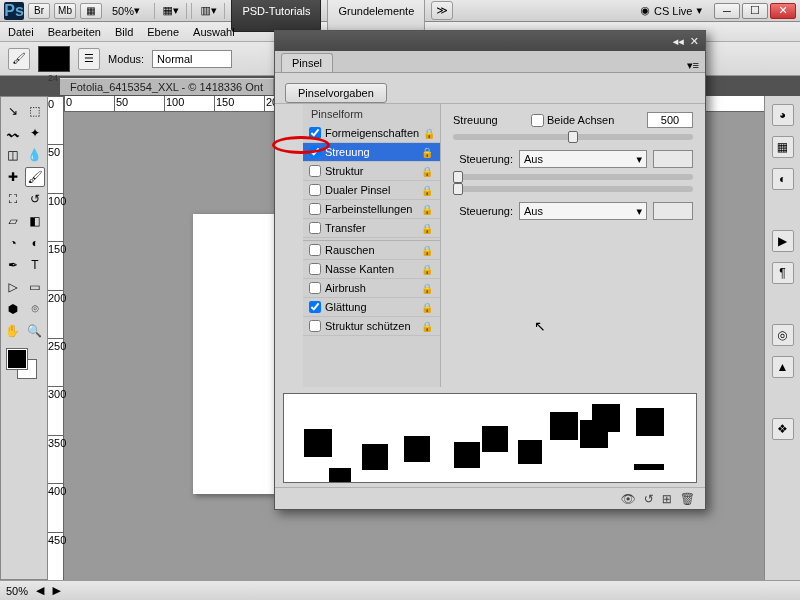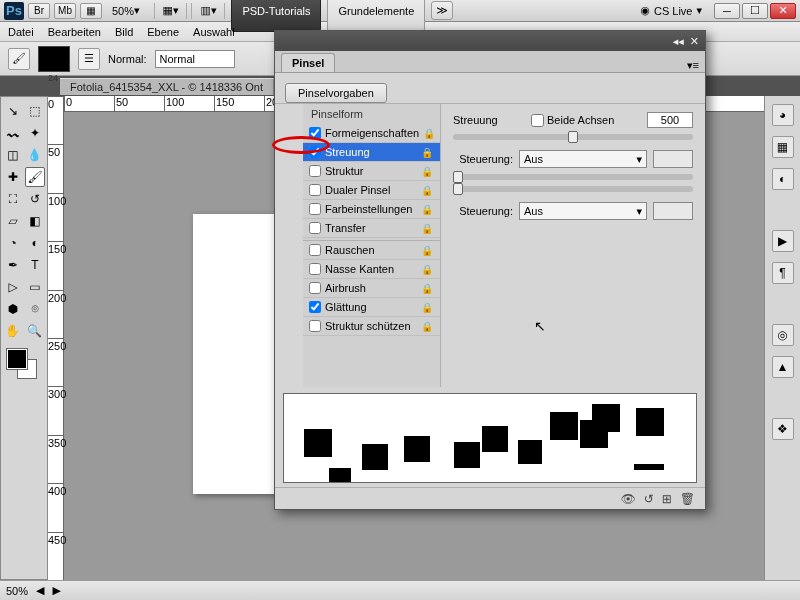--- a/index.html
+++ b/index.html
@@ -1,18 +1,18 @@
 <!DOCTYPE html>
 <html><head>
 <meta charset="utf-8">
 <style>
 * { margin:0; padding:0; box-sizing:border-box; font-family:Tahoma,Arial,sans-serif; font-size:11px; }
 body { background:#535353; overflow:hidden; width:800px; height:600px; position:relative; }
 .titlebar { height:22px; background:linear-gradient(#e8e8e8,#d0d0d0); display:flex; align-items:center; padding:0 4px; border-bottom:1px solid #888; }
-.titlebar .logo { width:20px; height:18px; background:#0a2340; color:#5fa8d3; display:flex; align-items:center; justify-content:center; font-weight:bold; font-size:13px; border-radius:2px; }
+.titlebar .logo { width:20px; height:18px; background:#0a2340; color:#5fa8d3; display:flex; align-items:center; justify-content:center; font-weight:bold; font-size:16px; border-radius:2px; }
 .titlebar .tb-btn { width:22px; height:16px; background:linear-gradient(#f5f5f5,#dcdcdc); border:1px solid #999; margin-left:4px; border-radius:2px; display:flex; align-items:center; justify-content:center; font-size:10px;}
 .titlebar .zoom { margin-left:6px; padding:0 10px 0 4px; height:16px; display:flex; align-items:center; }
 .titlebar .presets { margin-left:4px; height:16px; display:flex; align-items:center; padding:0 8px; border-left:1px solid #aaa; border-right:1px solid #aaa;}
 .titlebar .tabbtn { margin-left:6px; padding:14px 10px; background:linear-gradient(#f0f0f0,#d8d8d8); border:1px solid #999; border-radius:3px; }
 .titlebar .tabbtn.dark { background:linear-gradient(#555,#333); color:#fff; border-color:#222;}
 .titlebar .spacer { flex:1; }
 .titlebar .cslive { display:flex; align-items:center; gap:4px; padding:0 6px;}
 .winbtns { display:flex; gap:2px; margin-left:6px;}
 .winbtns div { width:26px; height:16px; border:1px solid #888; border-radius:2px; display:flex; align-items:center; justify-content:center; background:linear-gradient(#f5f5f5,#dcdcdc);}
 .winbtns .close { background:linear-gradient(#e77,#c33); color:#fff; border-color:#a22;}
@@ -37,21 +37,21 @@
 .ruler-v { position:absolute; top:0; left:0; bottom:0; width:16px; background:#fff; border-right:1px solid #666; font-size:8px; display:flex; flex-direction:column;}
 .ruler-v span { height:50px; border-top:1px solid #666; padding-top:1px; writing-mode:horizontal-tb;}
 .canvas { position:absolute; top:118px; left:145px; width:95px; height:280px; background:#fff; box-shadow:2px 2px 6px rgba(0,0,0,.4);}
 .rpanel { width:36px; background:#d6d6d6; border-left:1px solid #888; display:flex; flex-direction:column; align-items:center; gap:10px; padding-top:8px;}
 .rpanel .ico { width:22px; height:22px; border:1px solid #999; background:#e8e8e8; display:flex; align-items:center; justify-content:center; border-radius:2px; font-size:12px;}
 .statusbar { position:absolute; bottom:0; left:0; right:0; height:20px; background:linear-gradient(#e8e8e8,#d4d4d4); border-top:1px solid #999; display:flex; align-items:center; padding:0 6px; gap:8px; font-size:10px;}
 
 .pinsel { position:absolute; top:30px; left:274px; width:432px; height:480px; background:#d6d6d6; border:1px solid #555; box-shadow:4px 4px 10px rgba(0,0,0,.5); display:flex; flex-direction:column;}
 .pinsel .ptitle { height:20px; background:linear-gradient(#5a5a5a,#474747); display:flex; align-items:center; justify-content:space-between; padding:0 6px; color:#eee;}
 .pinsel .ptabs { height:22px; display:flex; align-items:flex-end; border-bottom:1px solid #999; padding-left:6px; background:#cacaca;}
-.pinsel .ptabs .ptab { padding:3px 10px; background:#d6d6d6; border:1px solid #999; border-bottom:none; border-radius:3px 3px 0 0;font-weight:bold;}
+.pinsel .ptabs .ptab { padding:3px 10px; background:#d6d6d6; border:1px solid #999; border-bottom:none; border-radius:3px 3px 0 0;}
 .pinsel .pbody { flex:1; display:flex; flex-direction:column;}
 .pinsel .topbar { height:30px; display:flex; align-items:flex-end; padding:0 10px;}
 .pinsel .topbar button { padding:3px 12px; background:linear-gradient(#f0f0f0,#d8d8d8); border:1px solid #888; border-radius:3px;}
 .pinsel .cols { flex:1; display:flex; border-top:1px solid #b0b0b0;}
 .pinsel .leftcol { width:138px; border-right:1px solid #b0b0b0; background:#d0d0d0;margin-left:28px;}
 .pinsel .leftcol .hdr { padding:4px 8px; color:#333; background:#d0d0d0;}
 .pinsel .leftcol .row { display:flex; align-items:center; padding:3px 6px; gap:4px; border-bottom:1px solid #c0c0c0; cursor:pointer;}
 .pinsel .leftcol .row.sep-top { border-top:1px solid #b0b0b0; margin-top:2px;}
 .pinsel .leftcol .row.sel { background:#2f6fdb; color:#fff;}
 .pinsel .leftcol .row input[type=checkbox]{ width:12px; height:12px;}
@@ -106,21 +106,21 @@
   <span>Auswahl</span>
 </div>
 
 <div class="optbar">
   <div class="brush">🖌</div>
   <div style="position:relative">
     <div class="swatch"></div>
     <div class="swatch-lbl">24</div>
   </div>
   <div class="brush">☰</div>
-  <span>Normal:</span>
+  <span>Modus:</span>
   <div class="field" style="width:80px">
       <span>Normal</span>
     </div>
 </div>
 
 <div class="doctab">
   <div class="tab">Fotolia_6415354_XXL - © 1418336 Ont</div>
 </div>
 
 <div class="workspace">

